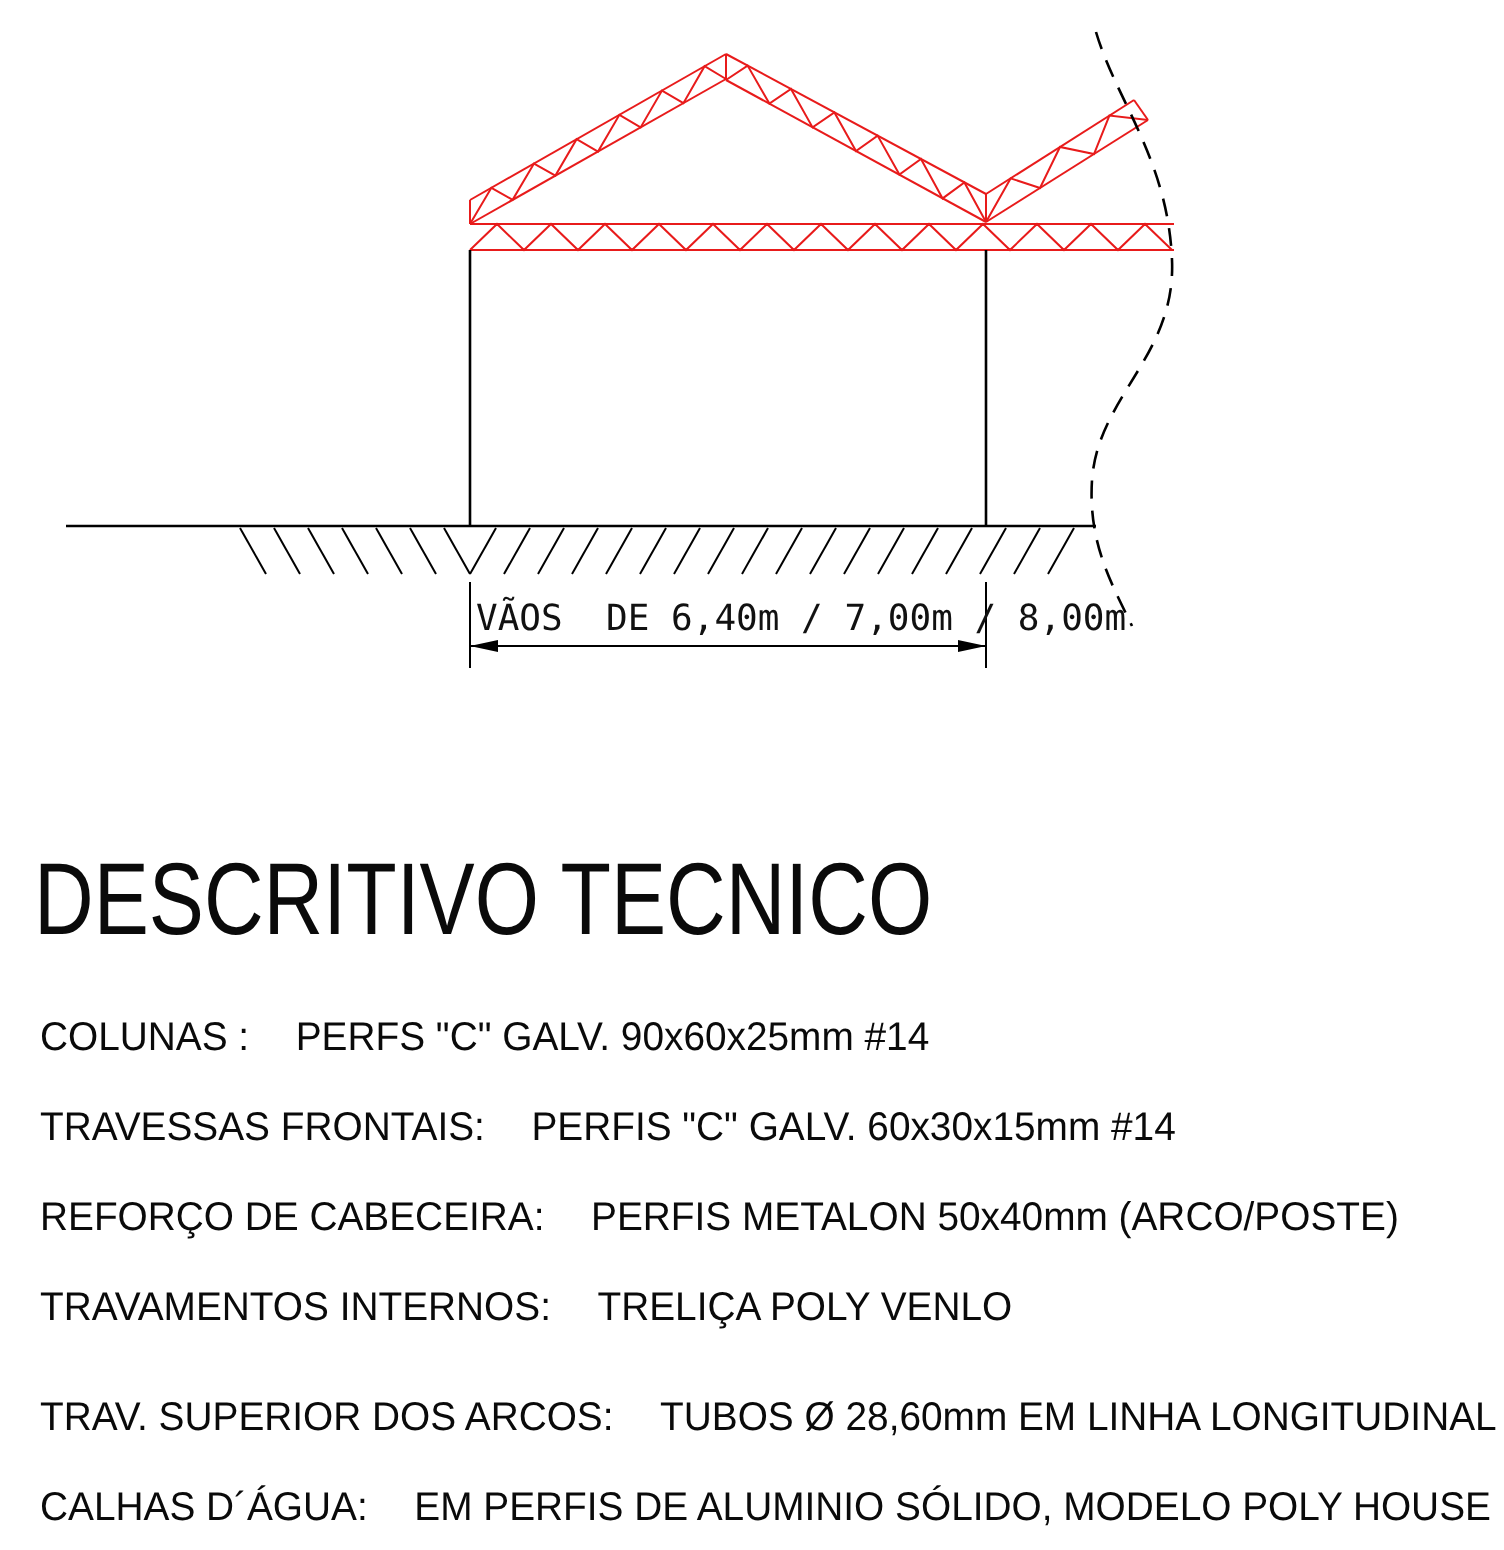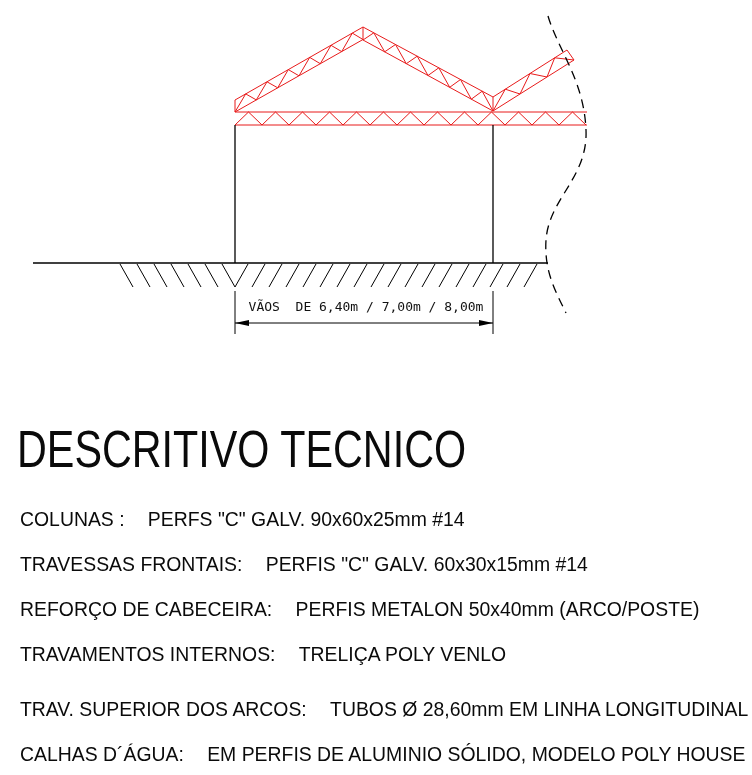--- a/index.html
+++ b/index.html
@@ -5,21 +5,21 @@
   html,body{margin:0;padding:0;}
   body{
     width:752px;height:775px;background:#ffffff;position:relative;
     font-family:"Liberation Sans", sans-serif;color:#000;overflow:hidden;
   }
   .drawing{position:absolute;left:0;top:0;}
   .red{stroke:var(--red,#e81b1b);fill:none;stroke-width:1;}
   .blk{stroke:var(--ink,#000);fill:none;}
   .dim-text{
     position:absolute;left:238px;top:299px;width:256px;text-align:center;
-    font-family:"DejaVu Sans Mono", monospace;font-size:13px;color:#111;
+    font-family:"DejaVu Sans Mono", monospace;font-size:18px;color:#111;
     white-space:pre;letter-spacing:0px;
   }
   .title{
     position:absolute;left:17px;top:424px;margin:0;
     font-size:51px;font-weight:400;line-height:1;color:#0a0a0a;
     transform:scaleX(0.81);transform-origin:left top;white-space:nowrap;
     letter-spacing:0px;
   }
   .spec{
     position:absolute;left:20px;line-height:1;font-size:20px;color:#0a0a0a;

